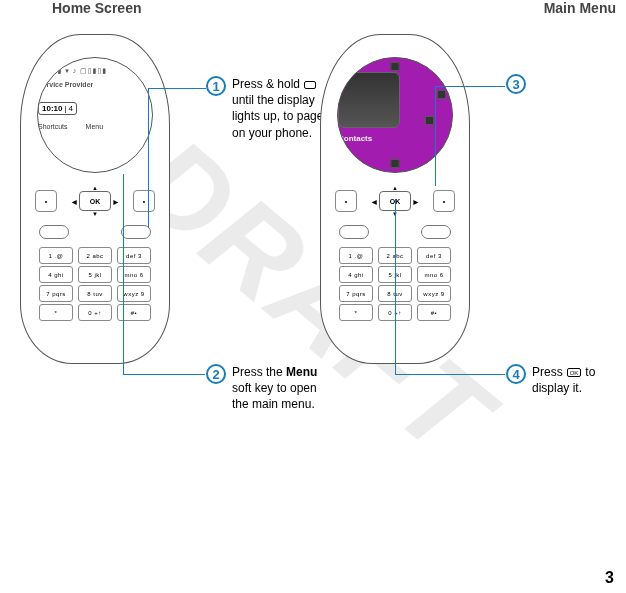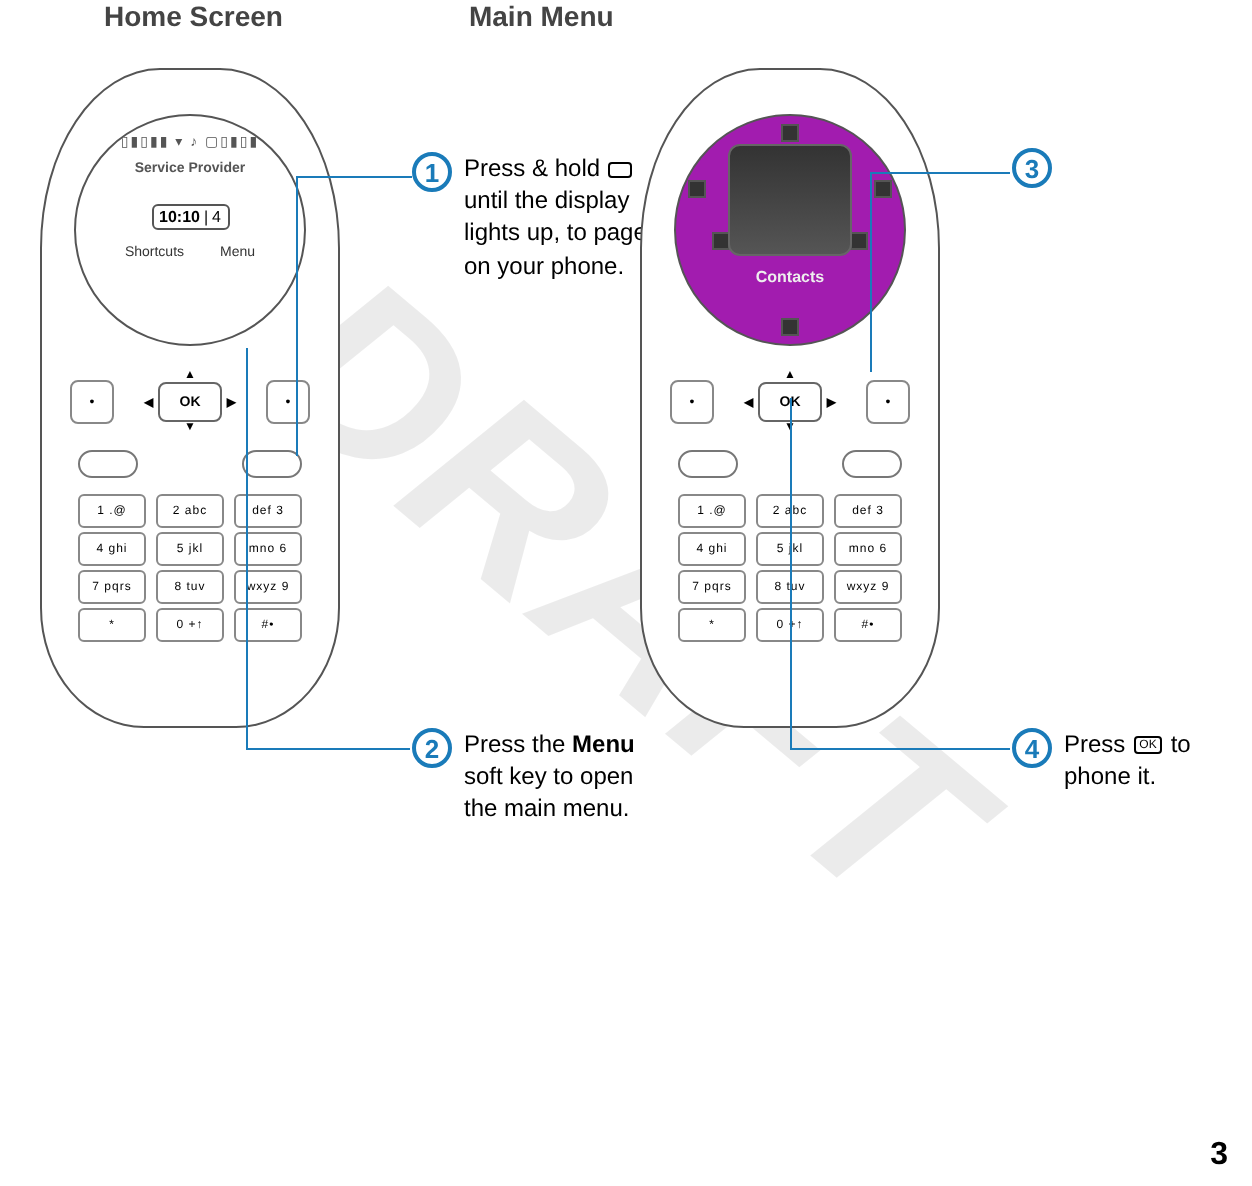--- a/index.html
+++ b/index.html
@@ -19,21 +19,21 @@
     transform: translate(-50%, -50%) rotate(40deg);
     font-size: 120px;
     font-weight: bold;
     font-style: italic;
     color: rgba(0,0,0,0.08);
     pointer-events: none;
     z-index: 1;
     letter-spacing: 2px;
   }
   .page { position: relative; z-index: 2; padding: 0 10px; }
-  .headings { display: flex; }
+  .headings { display: flex; justify-content: space-between; }
   .heading { font-weight: bold; font-size: 14px; color: #444; }
   .heading.left { margin-left: 42px; }
   .heading.right { margin-left: 93px; }
 
   .panels { display: flex; margin-top: 18px; }
   .panel { position: relative; width: 300px; height: 420px; }
 
   
   .phone {
     position: absolute;
@@ -50,21 +50,21 @@
     background: #fff;
   }
   .screen-ring {
     position: absolute;
     top: 22px; left: 50%;
     transform: translateX(-50%);
     width: 116px; height: 116px;
     border: 1.5px solid #555;
     border-radius: 50%;
     overflow: hidden;
-    display: flex; flex-direction: column; align-items: center;
+    display: flex; flex-direction: column; align-items: flex-start;
     font-size: 7px;
   }
   .status-row { margin-top: 9px; font-size: 7px; color: #555; letter-spacing: 1px;}
   .provider { margin-top: 6px; font-size: 7px; font-weight: bold; color: #555; }
   .clock {
     margin-top: 14px;
     border: 1px solid #555;
     border-radius: 3px;
     padding: 1px 3px;
     font-size: 8px;
@@ -340,21 +340,21 @@
       <div class="leader v" style="top:165px;left:85px;height:175px;"></div>
       <div class="leader" style="top:340px;left:85px;width:110px;"></div>
 
       <div class="step" style="top:40px;left:196px;">
         <div class="badge">3</div>
       </div>
 
       <div class="step" style="top:330px;left:196px;">
         <div class="badge">4</div>
         <div class="step-text" style="width:90px;">
-          <span>Press </span><span class="okicon">OK</span><span> to phone it.</span>
+          <span>Press </span><span class="okicon">OK</span><span> to display it.</span>
         </div>
       </div>
     </div>
 
   </div>
 
 
 </div>
 
 <div class="pagenum">3</div>

